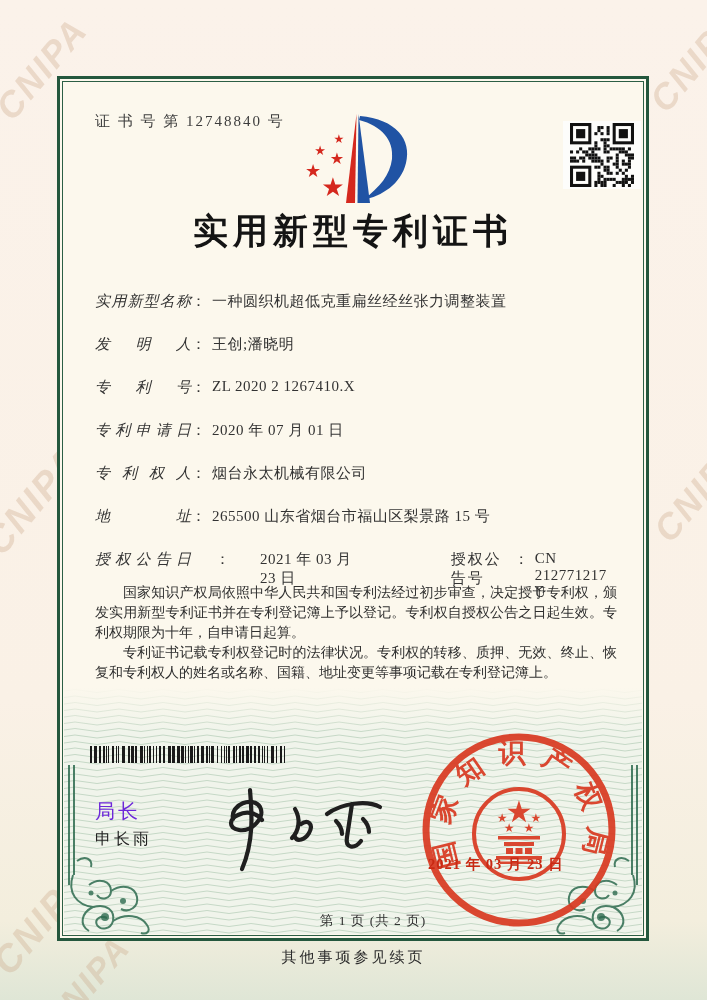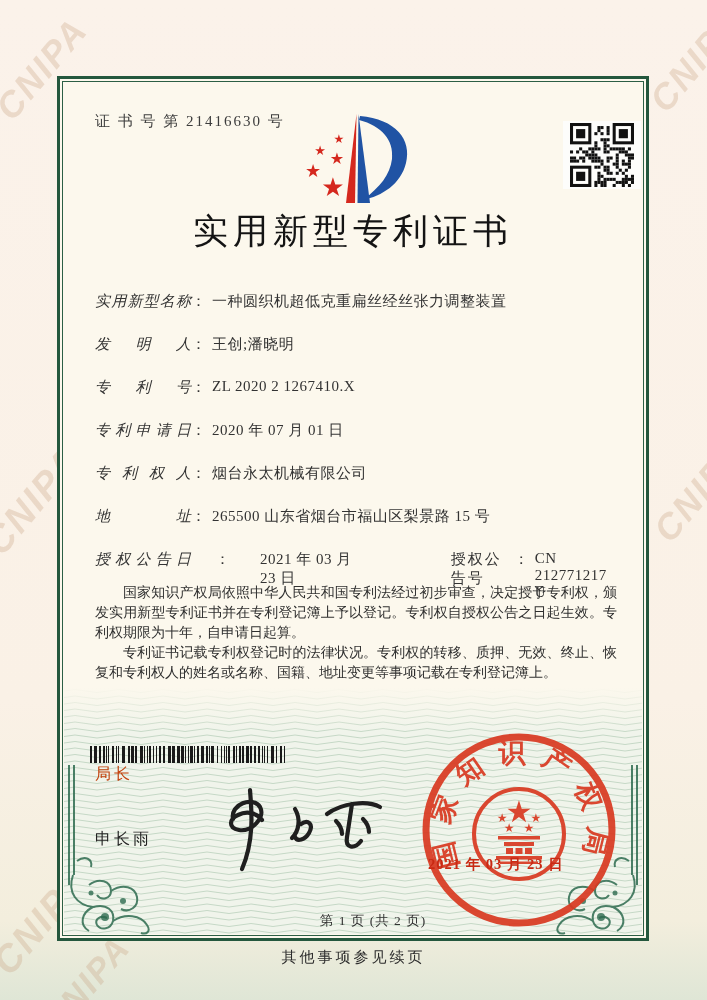--- a/index.html
+++ b/index.html
@@ -36,21 +36,21 @@
   }
   .cert-no{
     position:absolute;left:35px;top:33px;
     font-size:15px;color:#3c3c3c;letter-spacing:2px;z-index:3;
   }
   .logo{position:absolute;left:223px;top:28px;width:150px;height:100px;z-index:3;}
   .qr{position:absolute;left:503px;top:42px;width:78px;height:68px;background:#fdfdfb;z-index:3;
       display:flex;align-items:center;justify-content:center;}
   .title{
     position:absolute;left:0;top:129px;width:100%;text-align:center;
-    font-size:35px;font-weight:400;letter-spacing:5px;color:#141414;z-index:3;
+    font-size:35px;font-weight:700;letter-spacing:5px;color:#141414;z-index:3;
   }
   .fields{position:absolute;left:35px;top:213px;width:524px;z-index:3;}
   .frow{height:43px;font-size:15px;color:#333;display:flex;align-items:flex-start;}
   .flabel{
     display:inline-block;width:96px;
     text-align:justify;text-align-last:justify;
     color:#333;flex:0 0 96px;font-style:italic;
   }
   .fcolon{flex:0 0 auto;}
   .fvalue{margin-left:6px;letter-spacing:0.5px;}
@@ -66,21 +66,21 @@
   .guilloche{
     position:absolute;left:4px;right:4px;top:608px;bottom:4px;
     background:#f0f4eb;z-index:1;overflow:hidden;
   }
   .guilloche-fade{
     position:absolute;left:0;right:0;top:0;height:46px;
     background:linear-gradient(180deg,#fcf8ed 0%,rgba(252,248,237,0) 100%);
     z-index:2;
   }
   .barcode{position:absolute;left:30px;top:667px;width:196px;height:17px;z-index:3;}
-  .signer-title{position:absolute;left:35px;top:685px;font-size:16px;color:#c2410c;letter-spacing:3px;z-index:3;}
+  .signer-title{position:absolute;left:35px;top:719px;font-size:20px;color:#6d28d9;letter-spacing:3px;z-index:3;}
   .signer-name{position:absolute;left:35px;top:750px;font-size:16px;color:#222;letter-spacing:3px;z-index:3;}
   .signature{position:absolute;left:135px;top:700px;width:215px;height:98px;z-index:3;}
   .seal{position:absolute;left:358px;top:650px;width:202px;height:202px;z-index:4;opacity:0.93;}
   .seal-date{
     position:absolute;left:368px;top:776px;width:200px;z-index:5;
     color:#c92913;font-size:14.5px;font-weight:600;letter-spacing:1px;
   }
   .page-footer{
     position:absolute;left:0;top:833px;width:100%;text-align:center;
     font-size:13.5px;color:#333;letter-spacing:1px;z-index:3;padding-left:20px;
@@ -147,21 +147,21 @@
           <path d="M0 218.5 q11 -3 22 0 t 22 0 q11 -3 22 0 t 22 0 q11 -3 22 0 t 22 0 q11 -3 22 0 t 22 0 q11 -3 22 0 t 22 0 q11 -3 22 0 t 22 0 q11 -3 22 0 t 22 0 q11 -3 22 0 t 22 0 q11 -3 22 0 t 22 0 q11 -3 22 0 t 22 0 q11 -3 22 0 t 22 0 q11 -3 22 0 t 22 0 q11 -3 22 0 t 22 0 q11 -3 22 0 t 22 0" fill="none" stroke="#a3c1a8" stroke-width="1" opacity="0.55"></path>
           <path d="M0 225 q11 -3 22 0 t 22 0 q11 -3 22 0 t 22 0 q11 -3 22 0 t 22 0 q11 -3 22 0 t 22 0 q11 -3 22 0 t 22 0 q11 -3 22 0 t 22 0 q11 -3 22 0 t 22 0 q11 -3 22 0 t 22 0 q11 -3 22 0 t 22 0 q11 -3 22 0 t 22 0 q11 -3 22 0 t 22 0 q11 -3 22 0 t 22 0 q11 -3 22 0 t 22 0 q11 -3 22 0 t 22 0" fill="none" stroke="#a3c1a8" stroke-width="1" opacity="0.55"></path>
           <path d="M0 231.5 q11 -3 22 0 t 22 0 q11 -3 22 0 t 22 0 q11 -3 22 0 t 22 0 q11 -3 22 0 t 22 0 q11 -3 22 0 t 22 0 q11 -3 22 0 t 22 0 q11 -3 22 0 t 22 0 q11 -3 22 0 t 22 0 q11 -3 22 0 t 22 0 q11 -3 22 0 t 22 0 q11 -3 22 0 t 22 0 q11 -3 22 0 t 22 0 q11 -3 22 0 t 22 0 q11 -3 22 0 t 22 0" fill="none" stroke="#a3c1a8" stroke-width="1" opacity="0.55"></path>
           <path d="M0 238 q11 -3 22 0 t 22 0 q11 -3 22 0 t 22 0 q11 -3 22 0 t 22 0 q11 -3 22 0 t 22 0 q11 -3 22 0 t 22 0 q11 -3 22 0 t 22 0 q11 -3 22 0 t 22 0 q11 -3 22 0 t 22 0 q11 -3 22 0 t 22 0 q11 -3 22 0 t 22 0 q11 -3 22 0 t 22 0 q11 -3 22 0 t 22 0 q11 -3 22 0 t 22 0 q11 -3 22 0 t 22 0" fill="none" stroke="#a3c1a8" stroke-width="1" opacity="0.55"></path>
           <path d="M0 244.5 q11 -3 22 0 t 22 0 q11 -3 22 0 t 22 0 q11 -3 22 0 t 22 0 q11 -3 22 0 t 22 0 q11 -3 22 0 t 22 0 q11 -3 22 0 t 22 0 q11 -3 22 0 t 22 0 q11 -3 22 0 t 22 0 q11 -3 22 0 t 22 0 q11 -3 22 0 t 22 0 q11 -3 22 0 t 22 0 q11 -3 22 0 t 22 0 q11 -3 22 0 t 22 0 q11 -3 22 0 t 22 0" fill="none" stroke="#a3c1a8" stroke-width="1" opacity="0.55"></path>
           <path d="M0 251 q11 -3 22 0 t 22 0 q11 -3 22 0 t 22 0 q11 -3 22 0 t 22 0 q11 -3 22 0 t 22 0 q11 -3 22 0 t 22 0 q11 -3 22 0 t 22 0 q11 -3 22 0 t 22 0 q11 -3 22 0 t 22 0 q11 -3 22 0 t 22 0 q11 -3 22 0 t 22 0 q11 -3 22 0 t 22 0 q11 -3 22 0 t 22 0 q11 -3 22 0 t 22 0 q11 -3 22 0 t 22 0" fill="none" stroke="#a3c1a8" stroke-width="1" opacity="0.55"></path>
         </svg>
       <div class="guilloche-fade"></div>
     </div>
 
-    <div class="cert-no">证 书 号 第 21416630 号</div>
+    <div class="cert-no">证 书 号 第 12748840 号</div>
 
     <svg class="logo" viewBox="0 0 150 100">
       <polygon points="73.5,7 63,96 72,96" fill="#d5281e"></polygon>
       <polygon points="75.5,7 74.5,96 87,96" fill="#2053a4"></polygon>
       <path d="M77,9 C113,12 129,33 123,56 C118,77 99,89 80,93 C97,80 107,68 109,52 C111,33 99,19 76,13 Z" fill="#2053a4"></path>
       <text x="50" y="89" font-size="26" fill="#d5281e" text-anchor="middle" font-family="DejaVu Sans,sans-serif">★</text>
       <text x="30" y="70" font-size="18" fill="#d5281e" text-anchor="middle" font-family="DejaVu Sans,sans-serif">★</text>
       <text x="54" y="57" font-size="16" fill="#d5281e" text-anchor="middle" font-family="DejaVu Sans,sans-serif">★</text>
       <text x="37" y="48" font-size="13" fill="#d5281e" text-anchor="middle" font-family="DejaVu Sans,sans-serif">★</text>
       <text x="56" y="36" font-size="12" fill="#d5281e" text-anchor="middle" font-family="DejaVu Sans,sans-serif">★</text>

